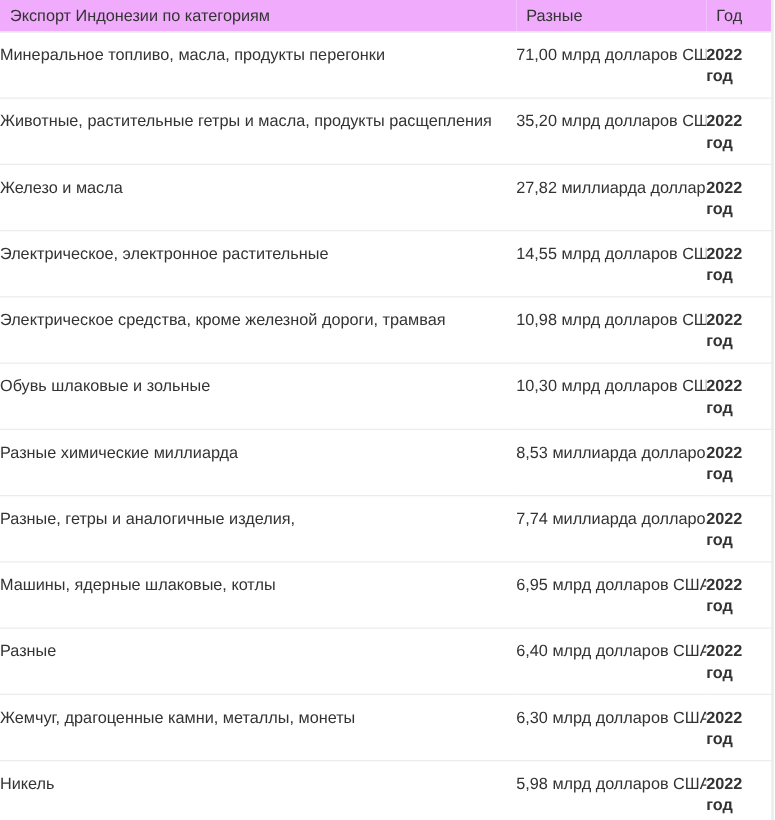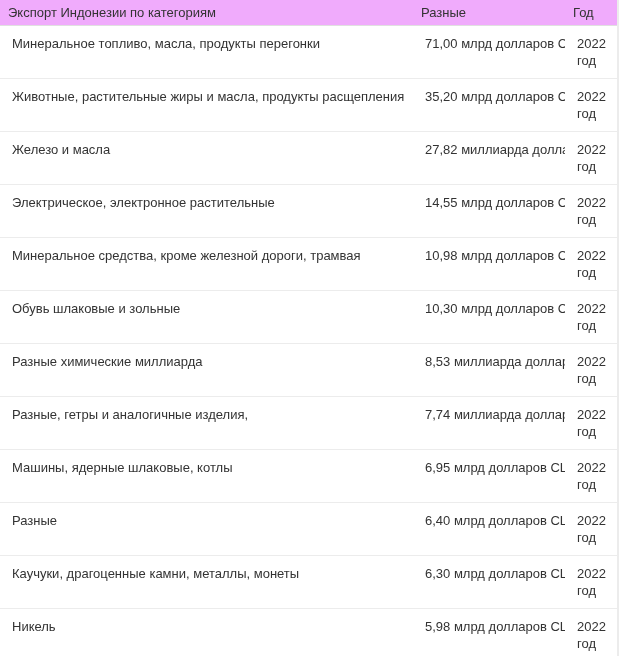--- a/index.html
+++ b/index.html
@@ -35,26 +35,26 @@
     height: 25px;
     padding: 5px 8px 4px 8px;
     line-height: 15px;
     vertical-align: middle;
     border-bottom: 1px solid #e0e0e0;
     white-space: nowrap;
     overflow: hidden;
   }
   tbody td {
     height: 45px;
-    padding: 9px 12px;
+    padding: 9px 0;
     line-height: 17px;
     border-bottom: 1px solid #ececec;
   }
   td.cat, td.vol { white-space: nowrap; overflow: hidden; }
-  td.year { white-space: normal; word-spacing: 40px; } 
+  td.year { white-space: normal; word-spacing: 40px; font-weight: bold; } 
 </style>
 </head>
 <body>
 
 <div class="table-wrap">
   <table class="exports">
     <colgroup>
       <col class="c-cat">
       <col class="c-vol">
       <col class="c-year">
@@ -67,39 +67,39 @@
       </tr>
     </thead>
     <tbody id="table-body">
   <tr>
     <td class="cat">Минеральное топливо, масла, продукты перегонки</td>
     <td class="vol">71,00 млрд долларов США</td>
     <td class="year">2022 год</td>
   </tr>
 
   <tr>
-    <td class="cat">Животные, растительные жиры и масла, продукты расщепления</td>
+    <td class="cat">Животные, растительные гетры и масла, продукты расщепления</td>
     <td class="vol">35,20 млрд долларов США</td>
     <td class="year">2022 год</td>
   </tr>
 
   <tr>
     <td class="cat">Железо и масла</td>
     <td class="vol">27,82 миллиарда долларов</td>
     <td class="year">2022 год</td>
   </tr>
 
   <tr>
     <td class="cat">Электрическое, электронное растительные</td>
     <td class="vol">14,55 млрд долларов США</td>
     <td class="year">2022 год</td>
   </tr>
 
   <tr>
-    <td class="cat">Минеральное средства, кроме железной дороги, трамвая</td>
+    <td class="cat">Электрическое средства, кроме железной дороги, трамвая</td>
     <td class="vol">10,98 млрд долларов США</td>
     <td class="year">2022 год</td>
   </tr>
 
   <tr>
     <td class="cat">Обувь шлаковые и зольные</td>
     <td class="vol">10,30 млрд долларов США</td>
     <td class="year">2022 год</td>
   </tr>
 
@@ -121,21 +121,21 @@
     <td class="year">2022 год</td>
   </tr>
 
   <tr>
     <td class="cat">Разные</td>
     <td class="vol">6,40 млрд долларов США</td>
     <td class="year">2022 год</td>
   </tr>
 
   <tr>
-    <td class="cat">Каучуки, драгоценные камни, металлы, монеты</td>
+    <td class="cat">Жемчуг, драгоценные камни, металлы, монеты</td>
     <td class="vol">6,30 млрд долларов США</td>
     <td class="year">2022 год</td>
   </tr>
 
   <tr>
     <td class="cat">Никель</td>
     <td class="vol">5,98 млрд долларов США</td>
     <td class="year">2022 год</td>
   </tr>
 

